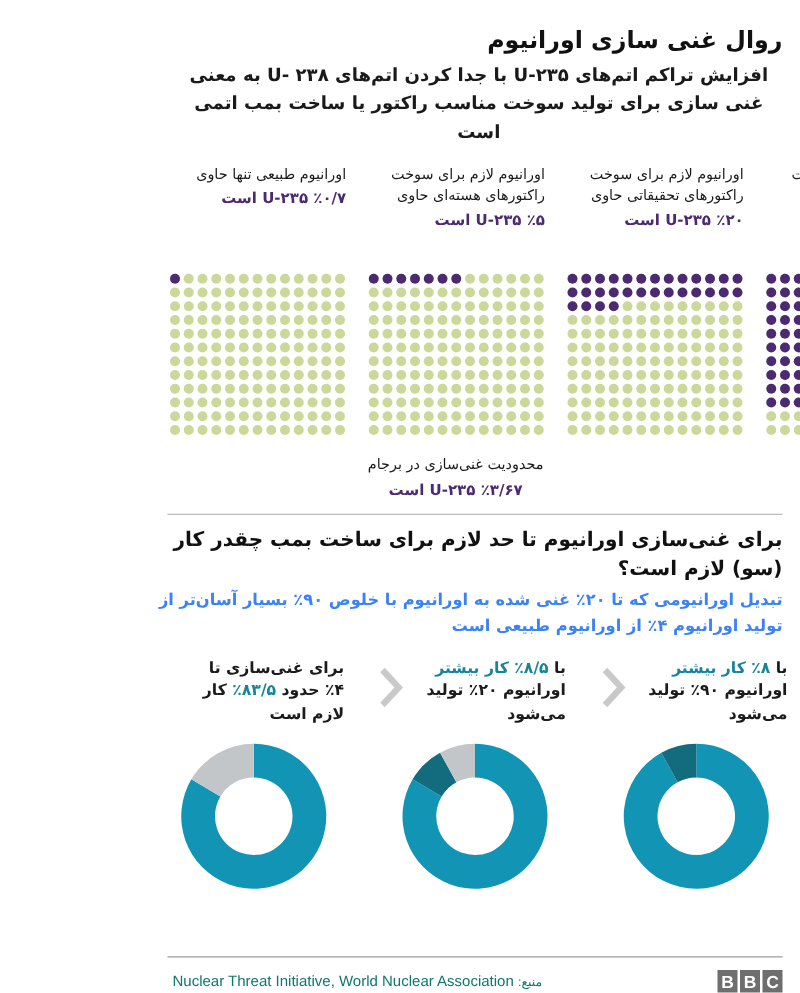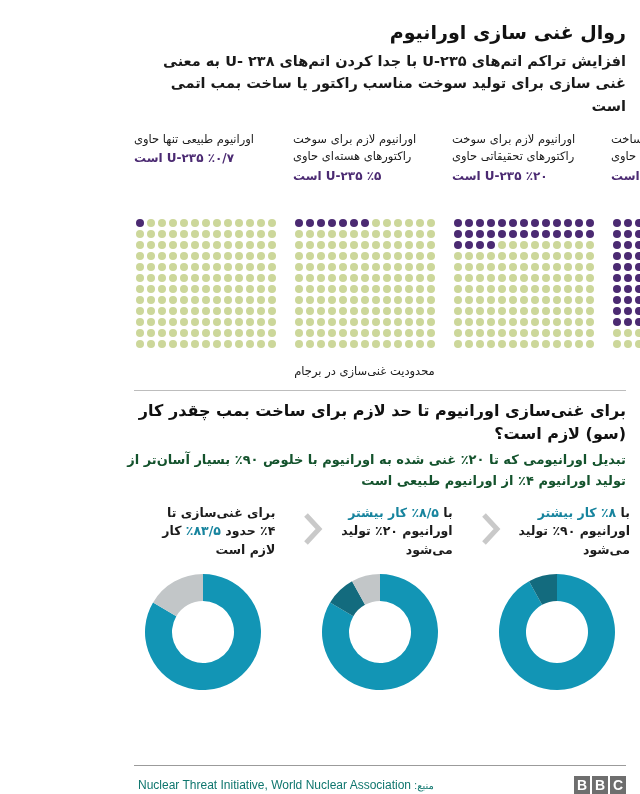--- a/index.html
+++ b/index.html
@@ -36,37 +36,38 @@
     color: #111111;
     letter-spacing: 0.1px;
   }
   .sub-title {
     font-size: 14.5px;
     font-weight: bold;
     line-height: 1.55;
     margin: 0;
     color: #1a1a1a;
     padding-left: 6px;
+    text-align: center;
   }
 
   
   .cols {
     display: flex;
     flex-direction: row-reverse;
     justify-content: flex-start;
     padding: 14px 6px 0 6px;
     box-sizing: border-box;
   }
   .col {
     width: 160px;
     box-sizing: border-box;
     padding: 0 8px;
   }
   .col-head {
-    text-align: left;
+    text-align: right;
     font-size: 11.5px;
     line-height: 1.5;
     min-height: 76px;
     color: #1a1a1a;
   }
   .col-head .pct {
     display: block;
     color: #4b2a72;
     font-weight: bold;
     font-size: 12px;
@@ -127,21 +128,21 @@
     font-weight: bold;
     line-height: 1.4;
     margin: 0 0 5px 0;
     color: #111111;
   }
   .sec2-sub {
     font-size: 13px;
     font-weight: bold;
     line-height: 1.6;
     margin: 0;
-    color: #14532d;
+    color: #3b82f6;
   }
 
   
   .donut-row {
     display: flex;
     flex-direction: row-reverse;
     padding: 12px 4px 0 4px;
     box-sizing: border-box;
     gap: 20px;
   }
@@ -560,20 +561,21 @@
           <div class="dot light"></div>
           <div class="dot light"></div>
           <div class="dot light"></div>
           <div class="dot light"></div>
           <div class="dot light"></div>
           <div class="dot light"></div>
           <div class="dot light"></div>
         </div>
       <div class="grid-note">
         <span>محدودیت غنی‌سازی در برجام</span>
+        <span class="pct">٪۳/۶۷ U-۲۳۵ است</span>
       </div>
     </div>
 
     <div class="col">
       <div class="col-head">
         <span>اورانیوم لازم برای سوخت راکتورهای تحقیقاتی حاوی</span>
         <span class="pct">٪۲۰ U-۲۳۵ است</span>
       </div>
       <div class="grid">
           <div class="dot dark"></div>

